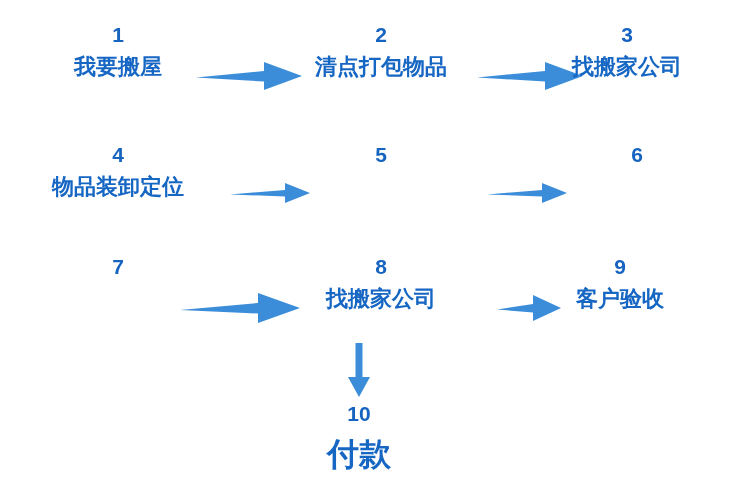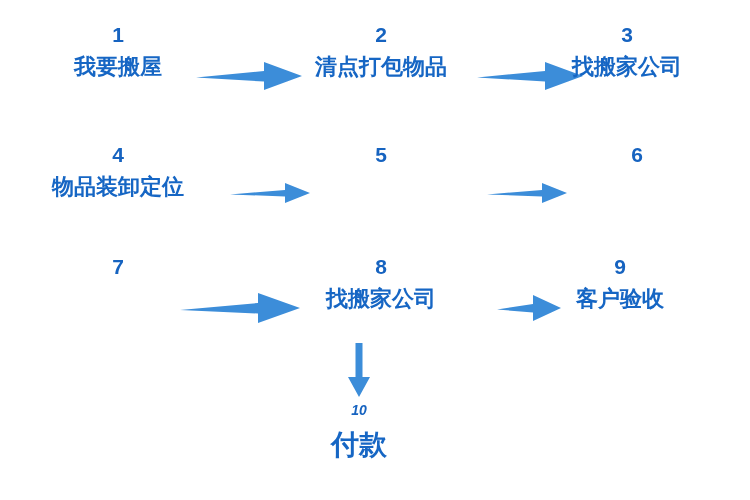--- a/index.html
+++ b/index.html
@@ -37,26 +37,25 @@
     letter-spacing: 0px;
   }
   .node-label {
     font-size: 22px;
     font-weight: bold;
     color: #1666c4;
     line-height: 1.15;
     margin-top: 9px;
   }
   .node.final .node-num {
-    font-size: 14px;
+    font-size: 21px;
     margin-bottom: 2px;
-    font-style: italic;
   }
   .node.final .node-label {
-    font-size: 28px;
+    font-size: 32px;
     margin-top: 12px;
     color: #1666c4;
   }
 
   .arrow-svg {
     position: absolute;
     overflow: visible;
     pointer-events: none;
   }
 </style>

